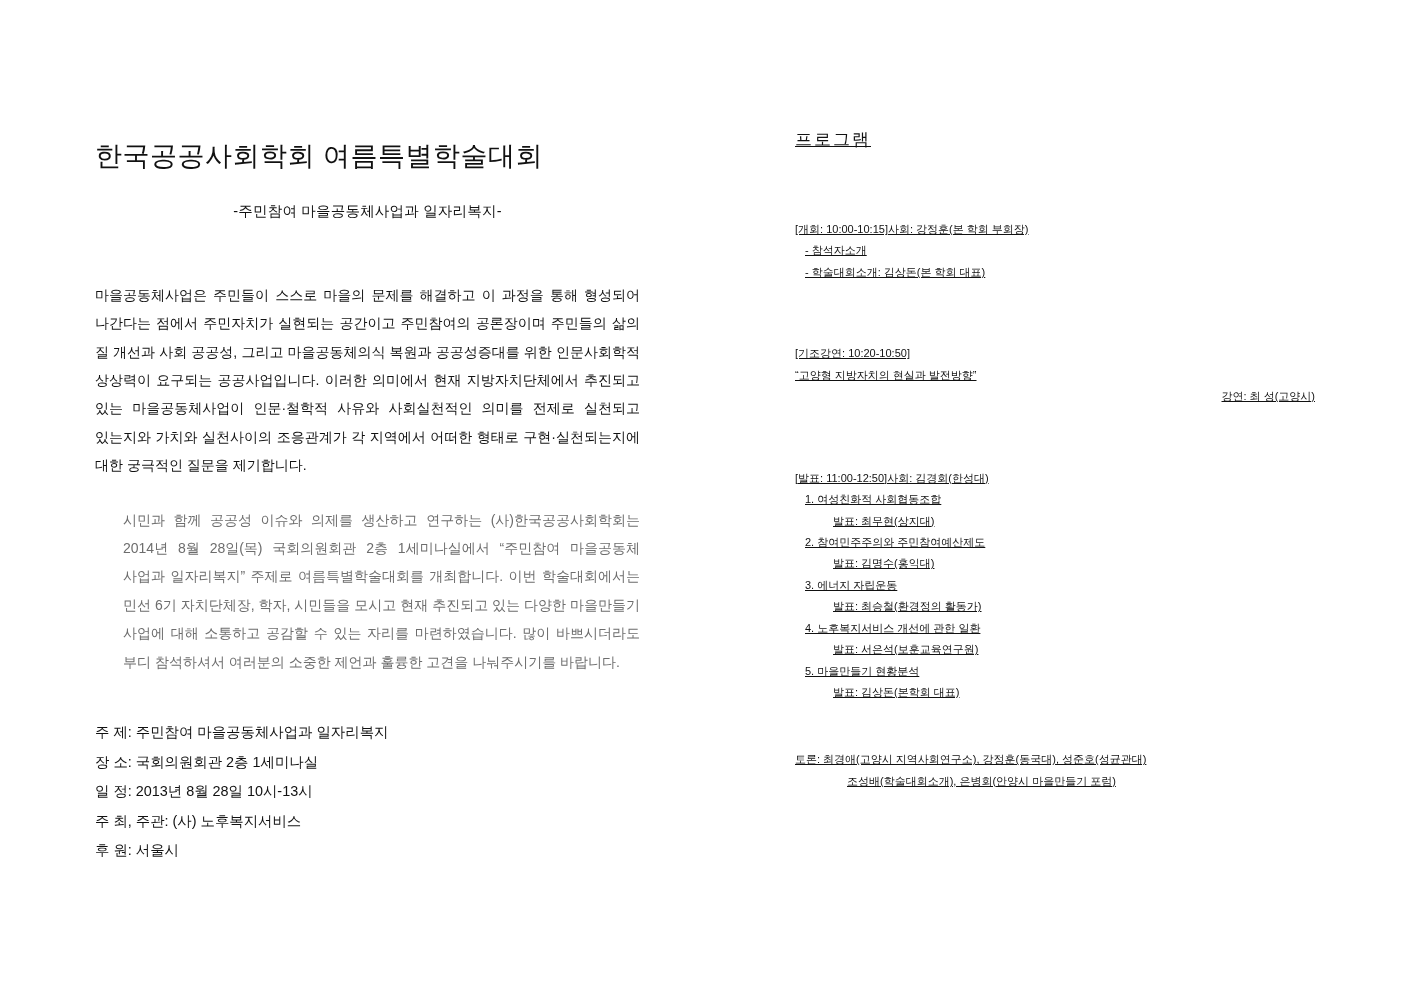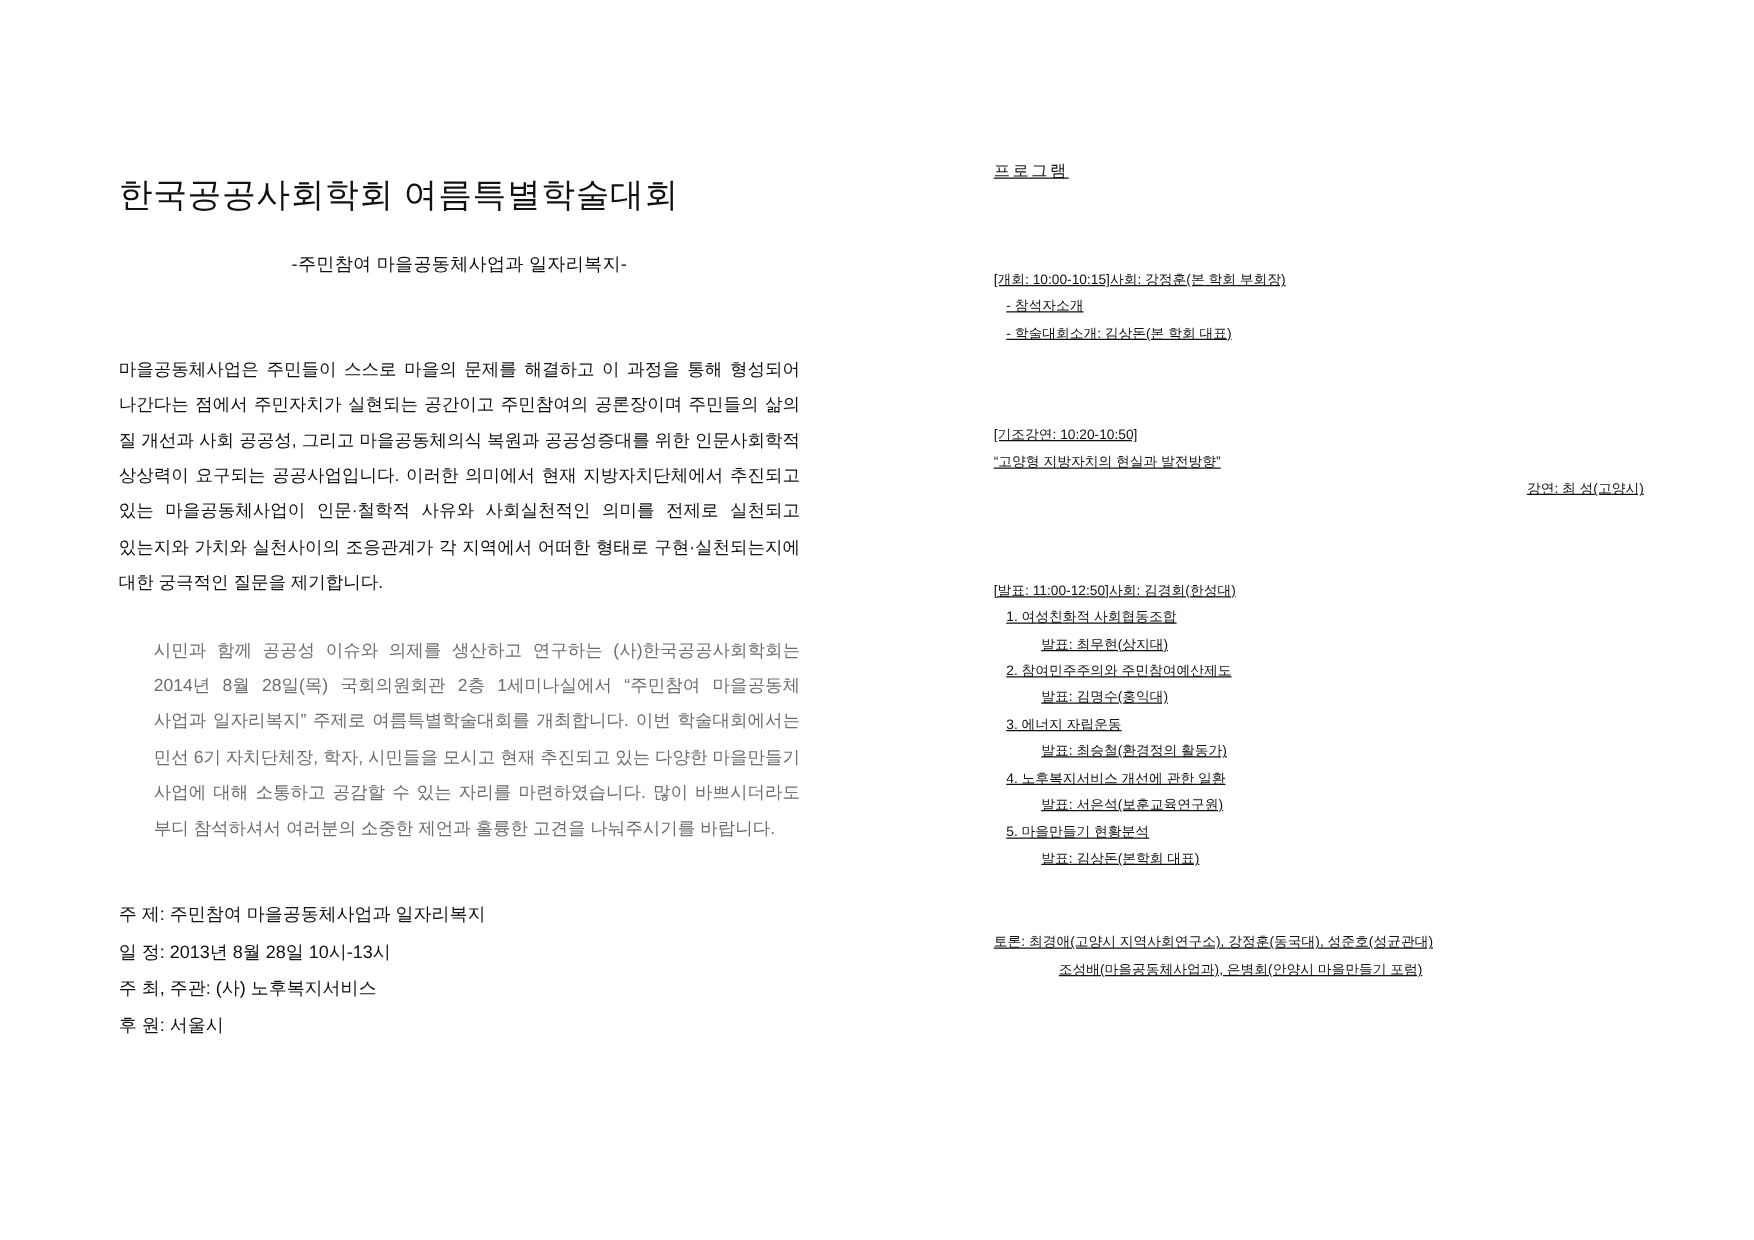--- a/index.html
+++ b/index.html
@@ -63,21 +63,21 @@
     margin-top: 42px;
   }
   .info-row {
     font-size: 14.4px;
     line-height: 2.05;
     white-space: pre;
   }
 
   
   .program-heading {
-    font-size: 13px;
+    font-size: 17px;
     text-decoration: underline;
     letter-spacing: 2px;
     margin: 0 0 68px 0;
     font-family: Liberation Serif, serif;
   }
   .blk {
     margin-bottom: 26px;
   }
   .line {
     font-size: 11px;
@@ -105,20 +105,21 @@
     <h1 class="doc-title">한국공공사회학회 여름특별학술대회</h1>
 
     <div class="doc-subtitle">-주민참여 마을공동체사업과 일자리복지-</div>
 
     <p class="para">마을공동체사업은 주민들이 스스로 마을의 문제를 해결하고 이 과정을 통해 형성되어 나간다는 점에서 주민자치가 실현되는 공간이고 주민참여의 공론장이며 주민들의 삶의 질 개선과 사회 공공성, 그리고 마을공동체의식 복원과 공공성증대를 위한 인문사회학적 상상력이 요구되는 공공사업입니다. 이러한 의미에서 현재 지방자치단체에서 추진되고 있는 마을공동체사업이 인문·철학적 사유와 사회실천적인 의미를 전제로 실천되고 있는지와 가치와 실천사이의 조응관계가 각 지역에서 어떠한 형태로 구현·실천되는지에 대한 궁극적인 질문을 제기합니다.</p>
 
     <p class="para faded">시민과 함께 공공성 이슈와 의제를 생산하고 연구하는 (사)한국공공사회학회는 2014년 8월 28일(목) 국회의원회관 2층 1세미나실에서 “주민참여 마을공동체 사업과 일자리복지” 주제로 여름특별학술대회를 개최합니다. 이번 학술대회에서는 민선 6기 자치단체장, 학자, 시민들을 모시고 현재 추진되고 있는 다양한 마을만들기 사업에 대해 소통하고 공감할 수 있는 자리를 마련하였습니다. 많이 바쁘시더라도 부디 참석하셔서 여러분의 소중한 제언과 훌륭한 고견을 나눠주시기를 바랍니다.</p>
 
     <div class="info-block">
       <div class="info-row">주 제: 주민참여 마을공동체사업과 일자리복지</div>
+      <div class="info-row">장 소: 국회의원회관 2층 1세미나실</div>
       <div class="info-row">일 정: 2013년 8월 28일 10시-13시</div>
       <div class="info-row">주 최, 주관: (사) 노후복지서비스</div>
       <div class="info-row">후 원: 서울시</div>
     </div>
   </div>
 
   <div class="col-right">
 
     <div class="program-heading">프로그램</div>
 
@@ -152,17 +153,17 @@
 
       <div class="line ind-1">4. 노후복지서비스 개선에 관한 일환</div>
       <div class="line ind-3">발표: 서은석(보훈교육연구원)</div>
 
       <div class="line ind-1">5. 마을만들기 현황분석</div>
       <div class="line ind-3">발표: 김상돈(본학회 대표)</div>
     </div>
 
     <div class="blk discuss">
       <div class="line">토론: 최경애(고양시 지역사회연구소), 강정훈(동국대), 성준호(성균관대)</div>
-      <div class="line ind-4">조성배(마을공동체사업과), 은병회(안양시 마을만들기 포럼)</div>
+      <div class="line ind-4">조성배(학술대회소개), 은병회(안양시 마을만들기 포럼)</div>
     </div>
 
   </div>
 </div>
 
 </body></html>

